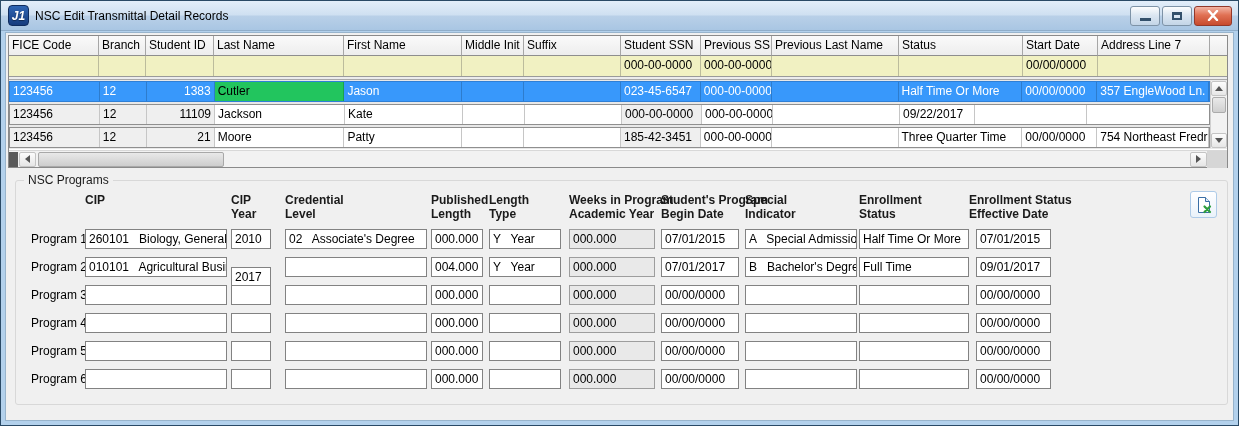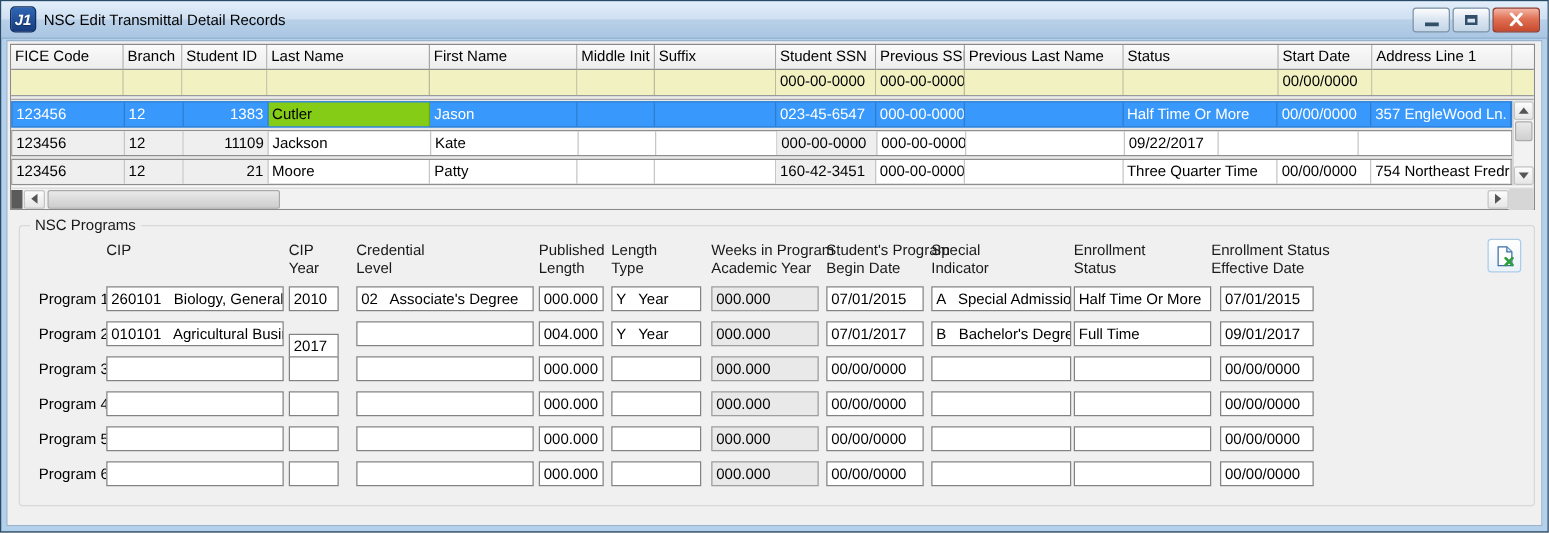--- a/index.html
+++ b/index.html
@@ -63,21 +63,21 @@
     border:1px solid #8f8f8f; margin-bottom:2px;
   }
   .g-cell{
     height:19px; line-height:18px; padding:0 3px; white-space:pre; overflow:hidden;
     border-right:1px solid #c6c6c6;
   }
   .g-cell.locked{ background:#efefef; }
   .g-cell.r{ text-align:right; }
   .grid-row.selected{ background:#3898fb; color:#fff; border-color:#2f7fd6; }
   .grid-row.selected .g-cell{ background:transparent; border-right-color:rgba(0,0,0,.18); }
-  .grid-row.selected .g-cell.editing{ background:#84cc16; color:#000; }
+  .grid-row.selected .g-cell.editing{ background:#22c55e; color:#000; }
 
   
   .vscroll{ position:absolute; top:1px; right:0; width:17px; height:67px; background:#f2f2f2; border-left:1px solid #cfcfcf; }
   .vs-btn{ height:15px; background:linear-gradient(#fcfcfc,#e6e6e6); border:1px solid #c4c4c4; border-radius:2px; display:flex; align-items:center; justify-content:center; }
   .vs-track{ height:37px; position:relative; }
   .vs-thumb{ position:absolute; top:1px; left:1px; right:1px; height:16px; background:linear-gradient(#e9e9e9,#cfcfcf); border:1px solid #ababab; border-radius:2px; }
   .tri-up{ width:0; height:0; border-left:4px solid transparent; border-right:4px solid transparent; border-bottom:5px solid #555; }
   .tri-down{ width:0; height:0; border-left:4px solid transparent; border-right:4px solid transparent; border-top:5px solid #555; }
   .tri-left{ width:0; height:0; border-top:4px solid transparent; border-bottom:4px solid transparent; border-right:5px solid #555; }
   .tri-right{ width:0; height:0; border-top:4px solid transparent; border-bottom:4px solid transparent; border-left:5px solid #555; }
@@ -93,21 +93,21 @@
   .programs{
     position:relative; margin:5px 4px 0 7px; width:1213px; height:232px;
     border:1px solid #d8d8d8; border-radius:3px; background:#f0f0f0; padding:0;
   }
   .programs legend{ margin-left:8px; padding:0 4px; font-size:12px; color:#1a1a1a; }
   .export-btn{
     position:absolute; top:4px; right:10px; width:27px; height:27px;
     border:1px solid #aecbe8; border-radius:3px; background:linear-gradient(#fff,#eaf2fa);
     display:flex; align-items:center; justify-content:center; cursor:default;
   }
-  .prog-headers{ display:flex; margin-top:6px; margin-bottom:8px; }
+  .prog-headers{ display:flex; margin-top:6px; margin-bottom:8px;font-weight:bold; }
   .ph-spacer{ width:68px; flex:none; }
   .ph-cell{ flex:none; white-space:nowrap; overflow:visible; color:#1a1a1a; }
   .ph-cell div{ height:14px; line-height:14px; }
   .prog-row{ display:flex; align-items:center; margin-bottom:8px; height:20px; }
   .prog-label{ width:68px; flex:none; padding-left:15px; white-space:nowrap; }
   .field{
     flex:none; height:20px; line-height:18px; padding:0 3px; background:#fff;
     border:1px solid #828282; white-space:pre; overflow:hidden;
   }
   .field.disabled{ background:#e9e9e9; border-color:#9d9d9d; }
@@ -145,21 +145,21 @@
           <div class="gh-cell r" style="width: 68px;">Student ID</div>
           <div class="gh-cell" style="width: 130px;">Last Name</div>
           <div class="gh-cell" style="width: 118px;">First Name</div>
           <div class="gh-cell" style="width: 62px;">Middle Init</div>
           <div class="gh-cell" style="width: 97px;">Suffix</div>
           <div class="gh-cell" style="width: 80px;">Student SSN</div>
           <div class="gh-cell" style="width: 71px;">Previous SSN</div>
           <div class="gh-cell" style="width: 127px;">Previous Last Name</div>
           <div class="gh-cell" style="width: 124px;">Status</div>
           <div class="gh-cell" style="width: 75px;">Start Date</div>
-          <div class="gh-cell" style="width: 112px;">Address Line 1</div>
+          <div class="gh-cell" style="width: 112px;">Address Line 7</div>
           <div class="gh-fill"></div>
         </div>
       <div class="grid-filter" id="grid-filter">
           <div class="gf-cell" style="width: 90px;"></div>
           <div class="gf-cell" style="width: 47px;"></div>
           <div class="gf-cell" style="width: 68px;"></div>
           <div class="gf-cell" style="width: 130px;"></div>
           <div class="gf-cell" style="width: 118px;"></div>
           <div class="gf-cell" style="width: 62px;"></div>
           <div class="gf-cell" style="width: 97px;"></div>
@@ -205,21 +205,21 @@
               <div class="g-cell" style="width: 112px;"></div>
             </div>
             <div class="grid-row">
               <div class="g-cell locked" style="width: 90px;">123456</div>
               <div class="g-cell locked" style="width: 47px;">12</div>
               <div class="g-cell r locked" style="width: 68px;">21</div>
               <div class="g-cell" style="width: 130px;">Moore</div>
               <div class="g-cell" style="width: 118px;">Patty</div>
               <div class="g-cell" style="width: 62px;"></div>
               <div class="g-cell" style="width: 97px;"></div>
-              <div class="g-cell locked" style="width: 80px;">160-42-3451</div>
+              <div class="g-cell locked" style="width: 80px;">185-42-3451</div>
               <div class="g-cell" style="width: 71px;">000-00-0000</div>
               <div class="g-cell" style="width: 127px;"></div>
               <div class="g-cell" style="width: 124px;">Three Quarter Time</div>
               <div class="g-cell" style="width: 75px;">00/00/0000</div>
               <div class="g-cell" style="width: 112px;">754 Northeast Fredrick</div>
             </div>
           </div>
         <div class="vscroll">
           <div class="vs-btn">
               <span class="tri-up"></span>

